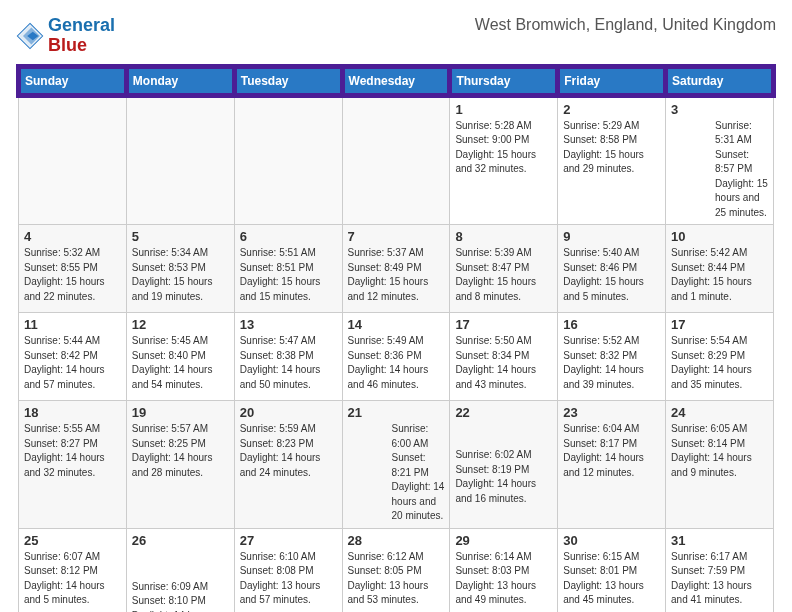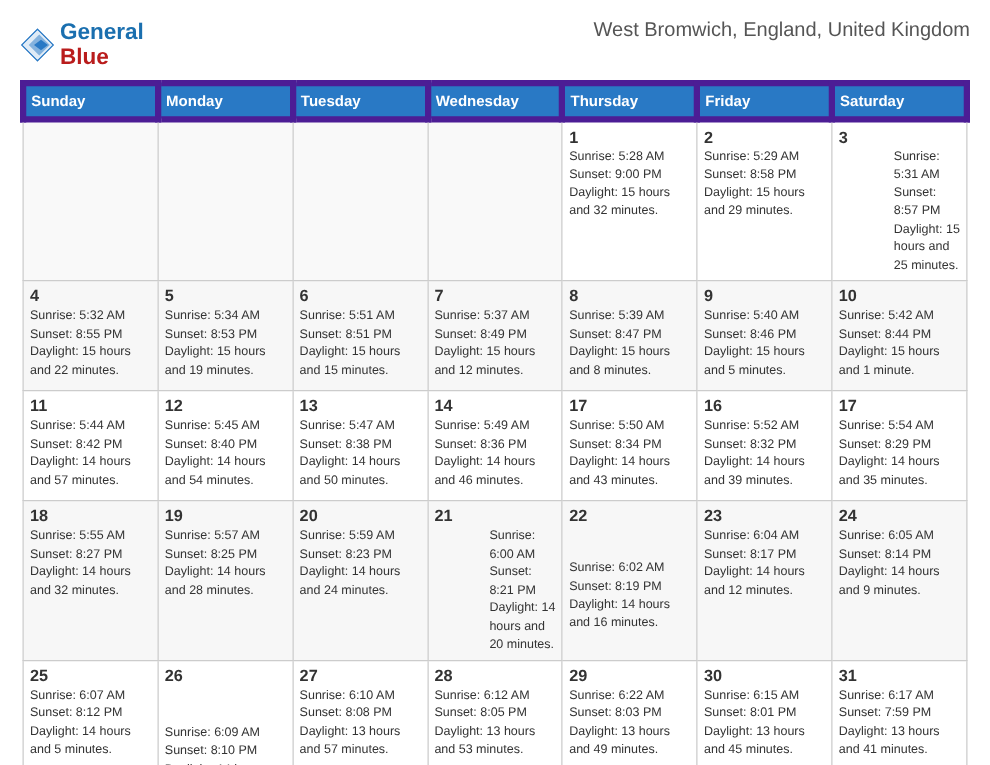--- a/index.html
+++ b/index.html
@@ -300,21 +300,21 @@
 Daylight: 13 hours and 57 minutes.</div>
         </td>
         <td>
           <div class="day-number">28</div>
           <div class="day-info" style="white-space: pre-line;">Sunrise: 6:12 AM
 Sunset: 8:05 PM
 Daylight: 13 hours and 53 minutes.</div>
         </td>
         <td>
           <div class="day-number">29</div>
-          <div class="day-info" style="white-space: pre-line;">Sunrise: 6:22 AM
+          <div class="day-info" style="white-space: pre-line;">Sunrise: 6:14 AM
 Sunset: 8:03 PM
 Daylight: 13 hours and 49 minutes.</div>
         </td>
         <td>
           <div class="day-number">30</div>
           <div class="day-info" style="white-space: pre-line;">Sunrise: 6:15 AM
 Sunset: 8:01 PM
 Daylight: 13 hours and 45 minutes.</div>
         </td>
         <td>

